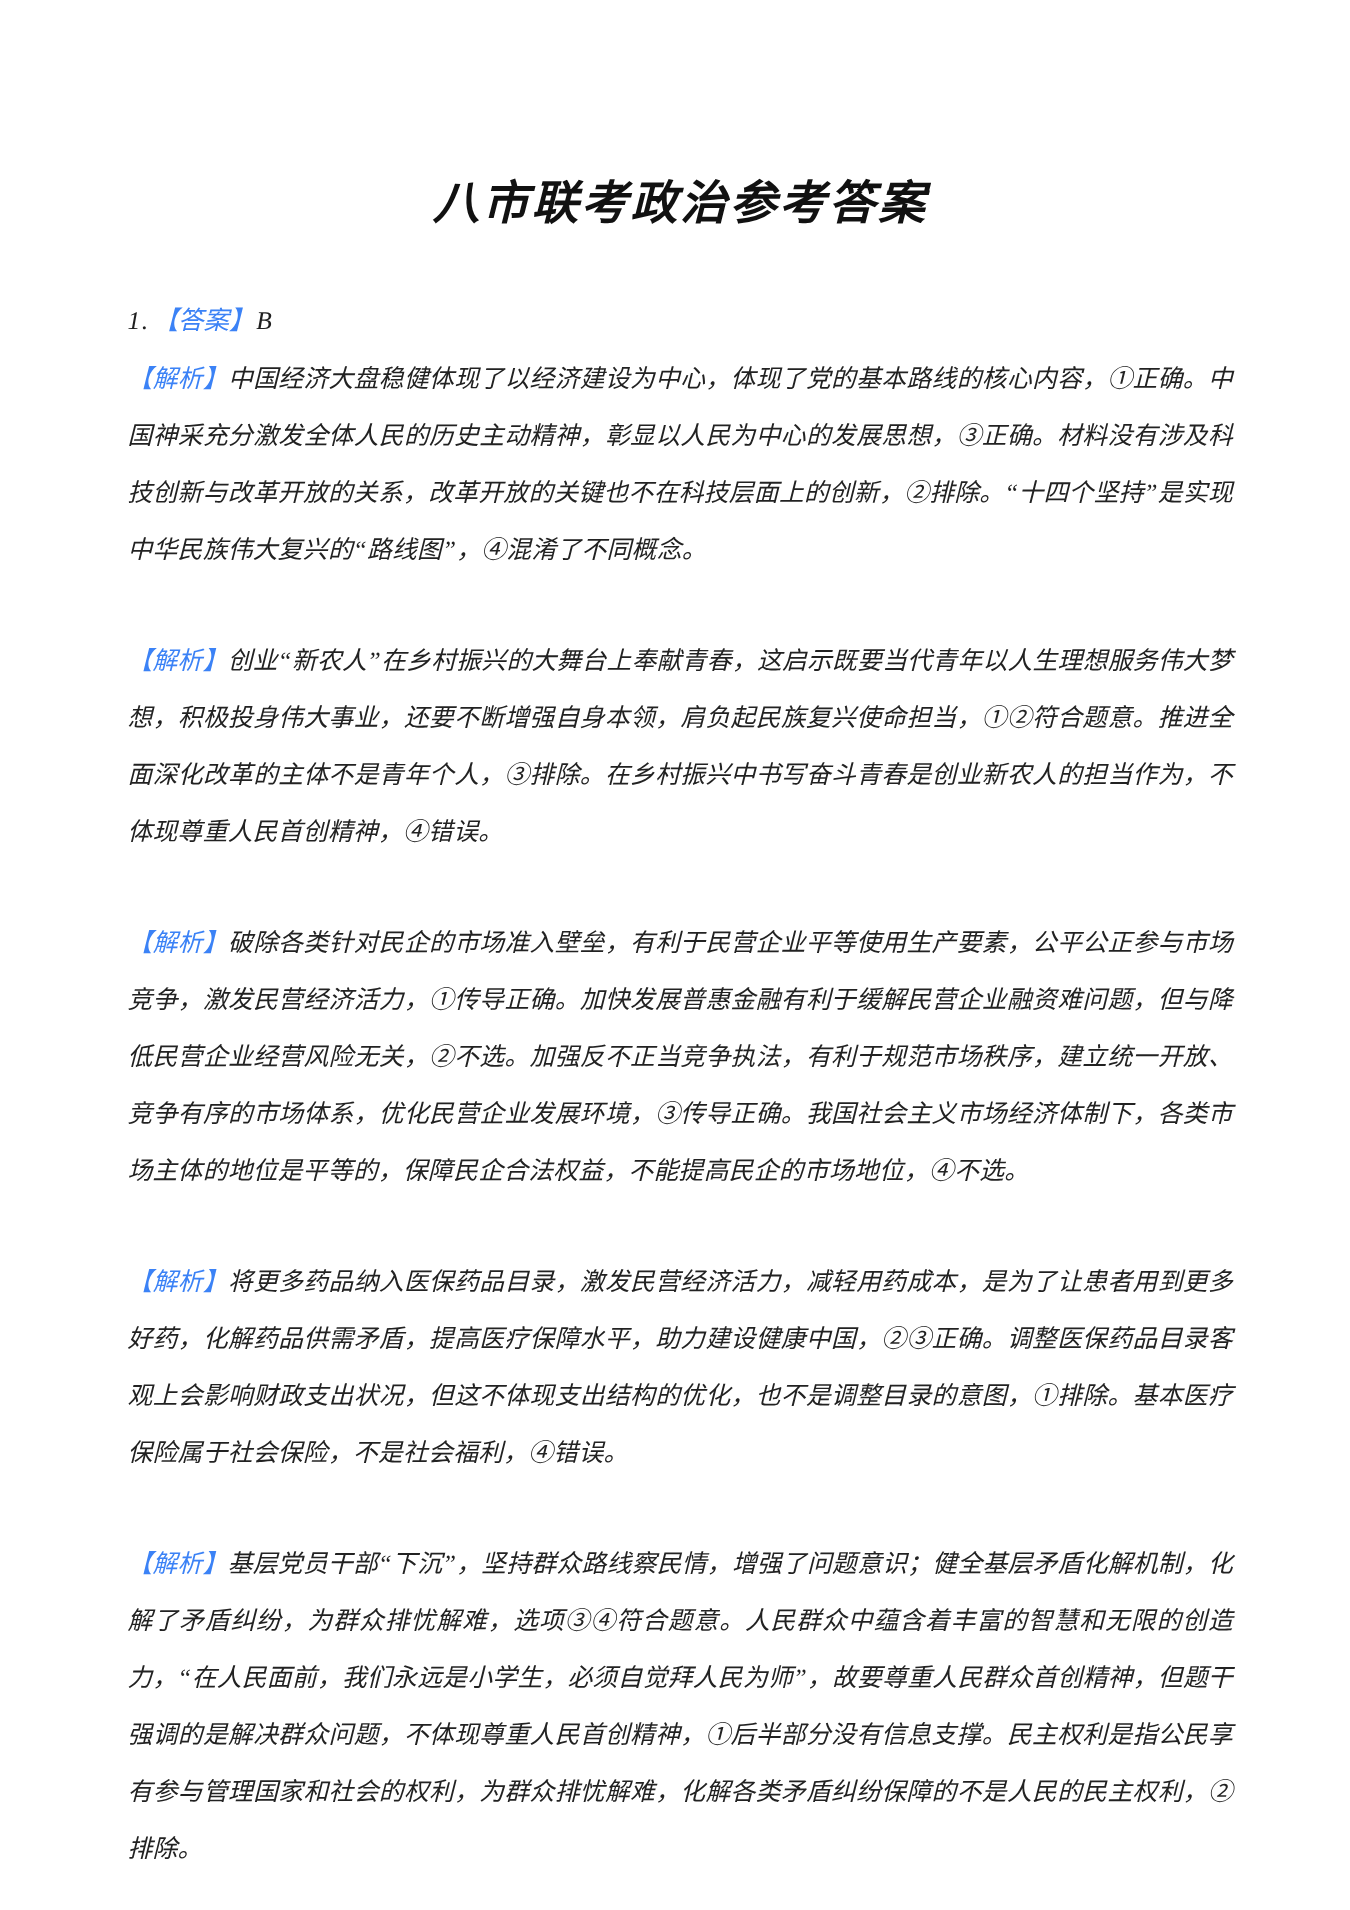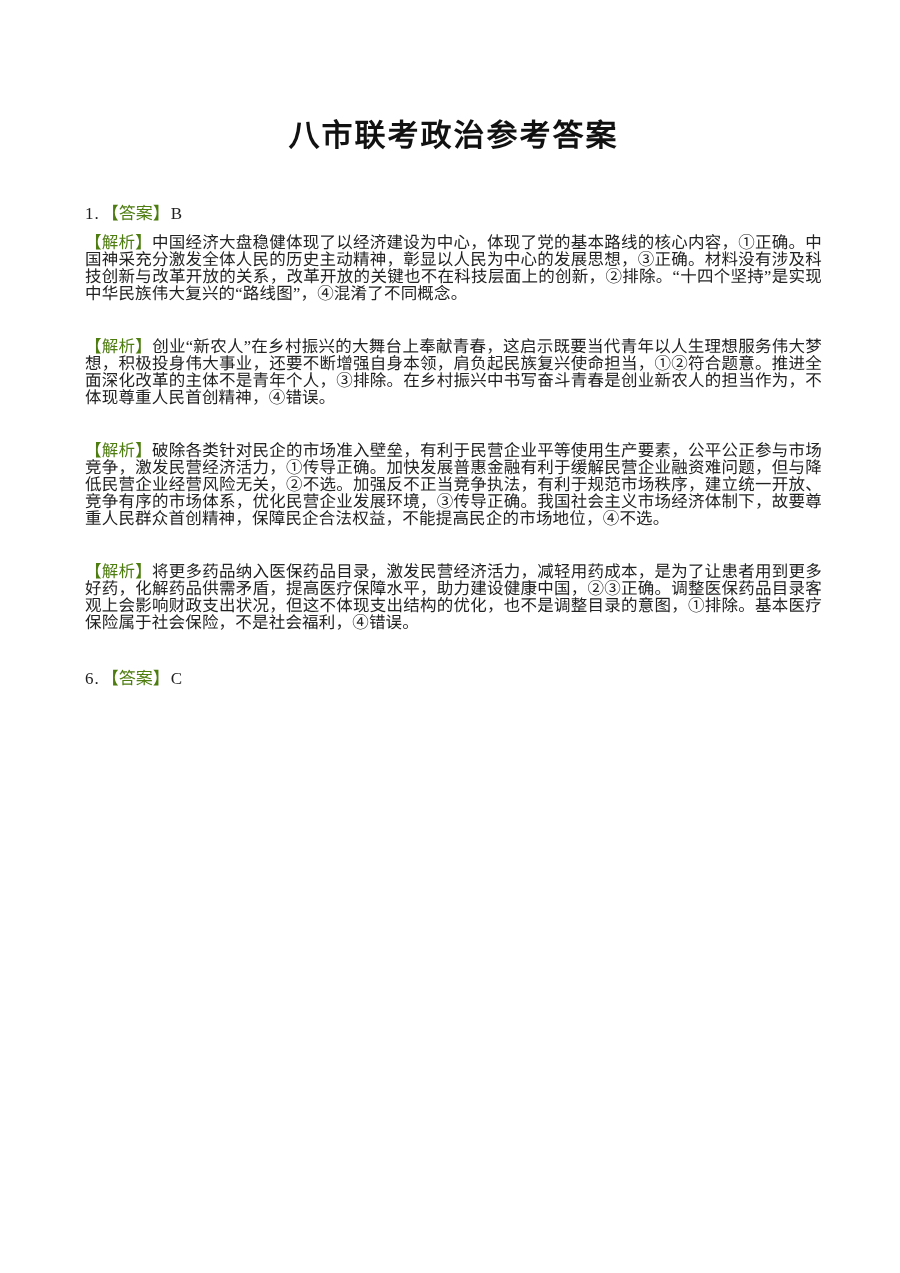--- a/index.html
+++ b/index.html
@@ -1,15 +1,15 @@
 <!DOCTYPE html>
 <html lang="zh-CN"><head>
 <meta charset="utf-8">
 <style>
-  * { margin: 0; padding: 0; box-sizing: border-box; }
+  * { margin: 0; padding: 0; box-sizing: border-box; font-style: italic; }
   html, body { background: #ffffff; }
   body {
     width: 900px;
     height: 1273px;
     overflow: hidden;
     color: #1f1f1f;
     font-family: "Liberation Serif", "DejaVu Serif", serif;
   }
   .page {
     width: 900px;
@@ -36,29 +36,29 @@
     font-size: 17px;
     line-height: 24px;
     margin-bottom: 8px;
     white-space: nowrap;
   }
   .q-num {
     letter-spacing: 1px;
     margin-right: 2px;
   }
   .bracket-label {
-    color: #4d7c0f;
+    color: #3b82f6;
   }
   .answer-value {
     font-family: "Liberation Serif", "DejaVu Serif", serif;
     margin-left: 1px;
   }
   .analysis {
     font-size: 16.5px;
-    line-height: 17px;
+    line-height: 38px;
     text-align: justify;
     text-justify: inter-ideograph;
     color: #222222;
     letter-spacing: 0.2px;
   }
 </style>
 </head>
 <body>
 
 <div class="page">
@@ -67,27 +67,28 @@
   <section class="qa-section">
     <p class="answer-line"><span class="q-num">1.</span><span class="bracket-label">【答案】</span><span class="answer-value">B</span></p>
     <p class="analysis"><span class="bracket-label">【解析】</span><span>中国经济大盘稳健体现了以经济建设为中心，体现了党的基本路线的核心内容，①正确。中国神采充分激发全体人民的历史主动精神，彰显以人民为中心的发展思想，③正确。材料没有涉及科技创新与改革开放的关系，改革开放的关键也不在科技层面上的创新，②排除。“十四个坚持”是实现中华民族伟大复兴的“路线图”，④混淆了不同概念。</span></p>
   </section>
 
   <section class="qa-section">
     <p class="analysis"><span class="bracket-label">【解析】</span><span>创业“新农人”在乡村振兴的大舞台上奉献青春，这启示既要当代青年以人生理想服务伟大梦想，积极投身伟大事业，还要不断增强自身本领，肩负起民族复兴使命担当，①②符合题意。推进全面深化改革的主体不是青年个人，③排除。在乡村振兴中书写奋斗青春是创业新农人的担当作为，不体现尊重人民首创精神，④错误。</span></p>
   </section>
 
   <section class="qa-section">
-    <p class="analysis"><span class="bracket-label">【解析】</span><span>破除各类针对民企的市场准入壁垒，有利于民营企业平等使用生产要素，公平公正参与市场竞争，激发民营经济活力，①传导正确。加快发展普惠金融有利于缓解民营企业融资难问题，但与降低民营企业经营风险无关，②不选。加强反不正当竞争执法，有利于规范市场秩序，建立统一开放、竞争有序的市场体系，优化民营企业发展环境，③传导正确。我国社会主义市场经济体制下，故要尊重人民群众首创精神，保障民企合法权益，不能提高民企的市场地位，④不选。</span></p>
+    <p class="analysis"><span class="bracket-label">【解析】</span><span>破除各类针对民企的市场准入壁垒，有利于民营企业平等使用生产要素，公平公正参与市场竞争，激发民营经济活力，①传导正确。加快发展普惠金融有利于缓解民营企业融资难问题，但与降低民营企业经营风险无关，②不选。加强反不正当竞争执法，有利于规范市场秩序，建立统一开放、竞争有序的市场体系，优化民营企业发展环境，③传导正确。我国社会主义市场经济体制下，各类市场主体的地位是平等的，保障民企合法权益，不能提高民企的市场地位，④不选。</span></p>
   </section>
 
   <section class="qa-section">
     <p class="analysis"><span class="bracket-label">【解析】</span><span>将更多药品纳入医保药品目录，激发民营经济活力，减轻用药成本，是为了让患者用到更多好药，化解药品供需矛盾，提高医疗保障水平，助力建设健康中国，②③正确。调整医保药品目录客观上会影响财政支出状况，但这不体现支出结构的优化，也不是调整目录的意图，①排除。基本医疗保险属于社会保险，不是社会福利，④错误。</span></p>
   </section>
 
   <section class="qa-section">
+    <p class="analysis"><span class="bracket-label">【解析】</span><span>基层党员干部“下沉”，坚持群众路线察民情，增强了问题意识；健全基层矛盾化解机制，化解了矛盾纠纷，为群众排忧解难，选项③④符合题意。人民群众中蕴含着丰富的智慧和无限的创造力，“在人民面前，我们永远是小学生，必须自觉拜人民为师”，故要尊重人民群众首创精神，但题干强调的是解决群众问题，不体现尊重人民首创精神，①后半部分没有信息支撑。民主权利是指公民享有参与管理国家和社会的权利，为群众排忧解难，化解各类矛盾纠纷保障的不是人民的民主权利，②排除。</span></p>
   </section>
 
   <section class="qa-section">
     <p class="answer-line"><span class="q-num">6.</span><span class="bracket-label">【答案】</span><span class="answer-value">C</span></p>
   </section>
 </div>
 </div>
 
 </body></html>

